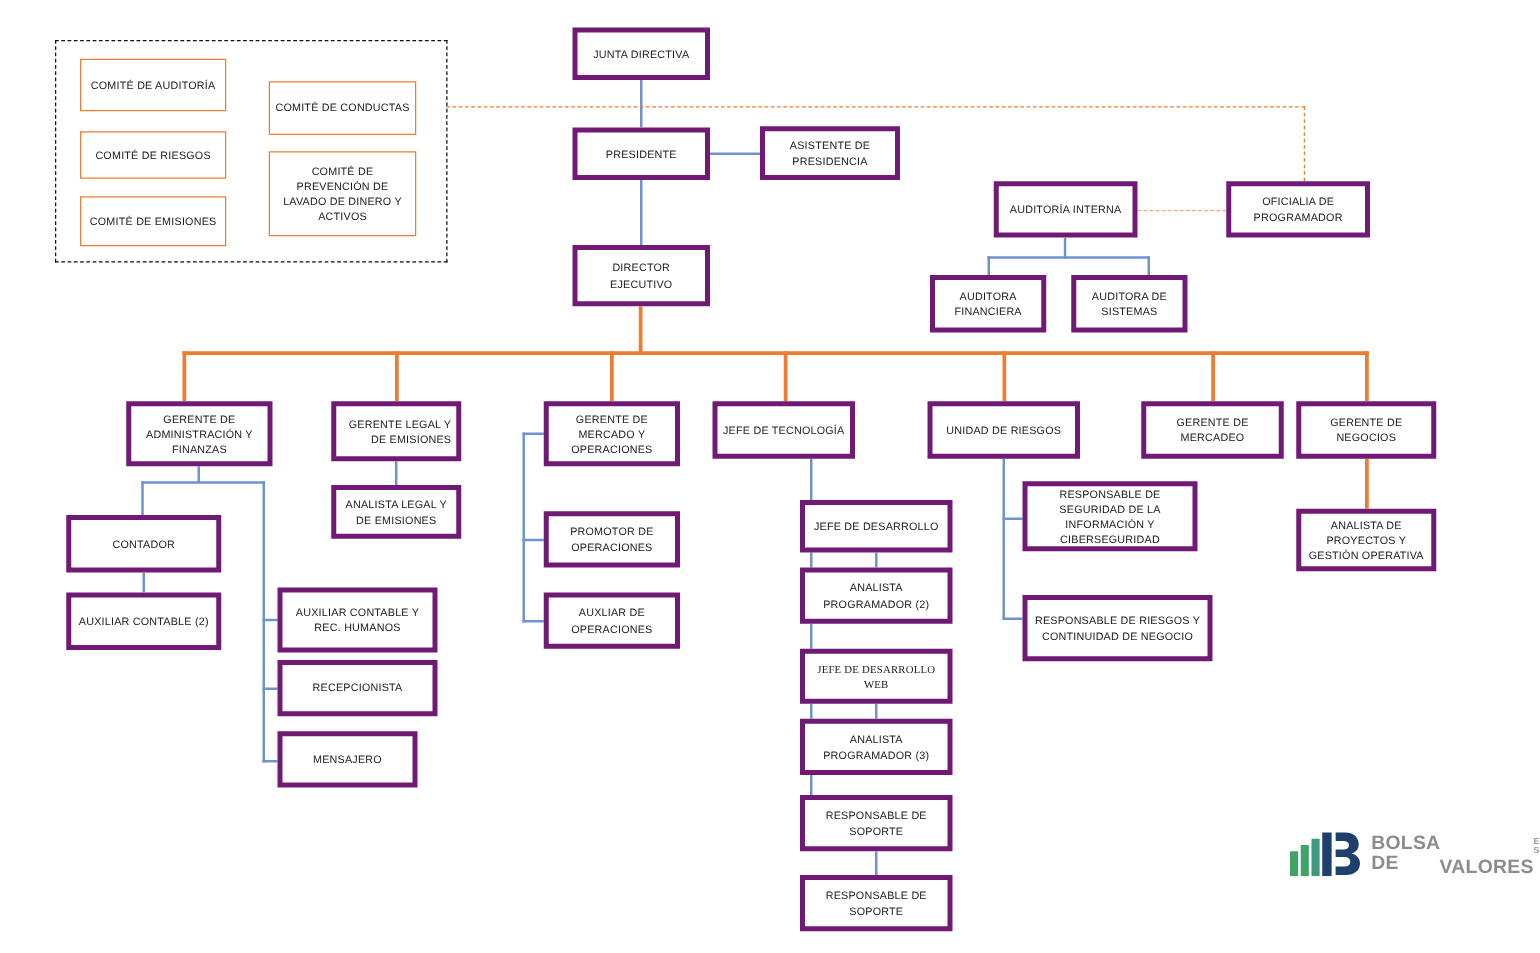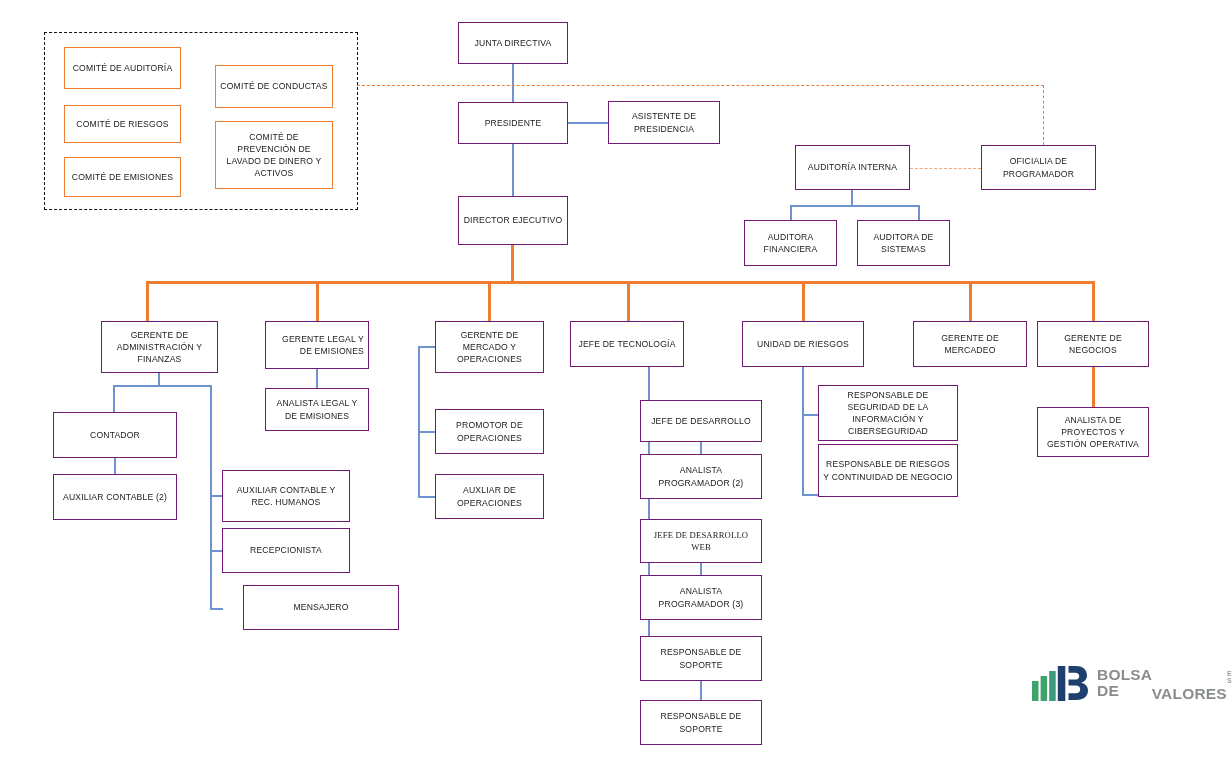--- a/index.html
+++ b/index.html
@@ -16,21 +16,21 @@
     position: relative;
     width: 1232px;
     height: 762px;
     background: #ffffff;
     overflow: hidden;
   }
   
   .node {
     position: absolute;
     box-sizing: border-box;
-    border: 1px solid #701a75;
+    border: 4px solid #701a75;
     background: #ffffff;
     color: #1a1a1a;
     font-size: 8.6px;
     line-height: 1.42;
     letter-spacing: .18px;
     text-align: center;
     display: flex;
     align-items: center;
     justify-content: center;
     padding: 2px 4px;
@@ -187,21 +187,21 @@
   <div class="node" style="left:53px; top:474px; width:124px; height:46px;">AUXILIAR CONTABLE (2)</div>
 
   <div class="ln b" style="left:210px; top:495px; width:13px; height:2px;"></div>
   <div class="ln b" style="left:210px; top:550px; width:13px; height:2px;"></div>
   <div class="ln b" style="left:210px; top:608px; width:13px; height:2px;"></div>
 
   <div class="node" style="left:222px; top:470px; width:128px; height:52px;">AUXILIAR CONTABLE Y REC.  HUMANOS</div>
 
   <div class="node" style="left:222px; top:528px; width:128px; height:45px;">RECEPCIONISTA</div>
 
-  <div class="node" style="left:222px; top:585px; width:156px; height:45px;margin-left:21px;">MENSAJERO</div>
+  <div class="node" style="left:222px; top:585px; width:112px; height:45px;">MENSAJERO</div>
 
   <div class="ln b" style="left:316px; top:369px; width:2px; height:19px;"></div>
 
   <div class="node" style="left:265px; top:388px; width:104px; height:43px;">ANALISTA LEGAL Y DE EMISIONES</div>
 
   <div class="ln b" style="left:418px; top:346px; width:18px; height:2px;"></div>
   <div class="ln b" style="left:418px; top:346px; width:2px; height:152px;"></div>
   <div class="ln b" style="left:418px; top:431px; width:18px; height:2px;"></div>
   <div class="ln b" style="left:418px; top:496px; width:18px; height:2px;"></div>
 
@@ -231,21 +231,21 @@
   <div class="ln b" style="left:700px; top:681px; width:2px; height:19px;"></div>
 
   <div class="node" style="left:640px; top:700px; width:122px; height:45px;">RESPONSABLE DE SOPORTE</div>
 
   <div class="ln b" style="left:802px; top:367px; width:2px; height:128px;"></div>
   <div class="ln b" style="left:802px; top:414px; width:17px; height:2px;"></div>
   <div class="ln b" style="left:802px; top:494px; width:17px; height:2px;"></div>
 
   <div class="node" style="left:818px; top:385px; width:140px; height:56px;">RESPONSABLE  DE SEGURIDAD DE LA INFORMACIÓN Y CIBERSEGURIDAD</div>
 
-  <div class="node" style="left:818px; top:444px; width:140px; height:53px;">RESPONSABLE  DE RIESGOS Y CONTINUIDAD DE NEGOCIO</div>
+  <div class="node" style="left:818px; top:476px; width:152px; height:53px;">RESPONSABLE  DE RIESGOS Y CONTINUIDAD DE NEGOCIO</div>
 
   <div class="ln o" style="left:1092px; top:367px; width:3px; height:40px;"></div>
 
   <div class="node" style="left:1037px; top:407px; width:112px; height:50px;">ANALISTA DE PROYECTOS Y GESTIÓN OPERATIVA</div>
 
   <div id="logo" style="left:1032px; top:667px;">
     <span id="logo-mark">
       <svg width="58" height="36" viewBox="0 0 58 36" aria-hidden="true">
         <rect x="0" y="16" width="6.5" height="20" fill="#3FA46A"></rect>
         <rect x="8.6" y="11" width="6.5" height="25" fill="#3FA46A"></rect>

